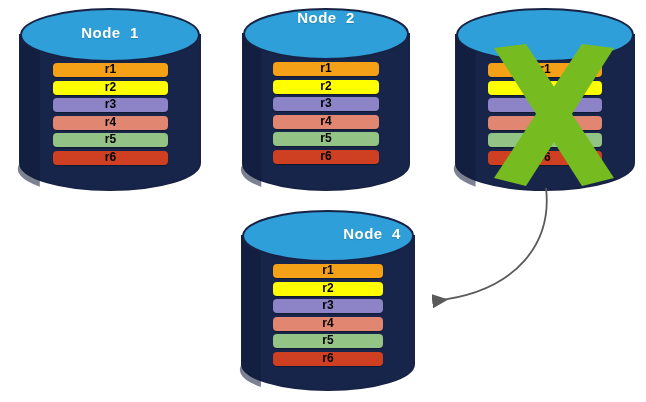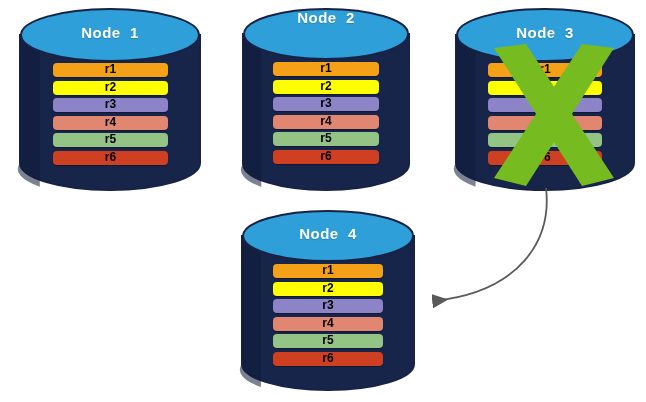--- a/index.html
+++ b/index.html
@@ -137,21 +137,20 @@
             <span class="row-label" style="color: rgb(0, 0, 0);">r6</span>
           </div>
         </div>
       </div>
       <div class="node" style="left: 456px; top: 8px; width: 178px; height: 182px;">
         <svg width="178" height="182" viewBox="0 0 178 182">
           <path d="M0,27 L0,155 A89,27 0 0 0 178,155 L178,27 Z" fill="#18254a" stroke="#172244" stroke-width="2"></path>
           <path d="M0,27 L0,155 A89,27 0 0 0 19.580000000000002,178.76 L19.580000000000002,27 Z" fill="#101b38" opacity="0.55"></path>
           <ellipse cx="89" cy="27" rx="88" ry="26" fill="#2e9fd8" stroke="#172244" stroke-width="2"></ellipse>
         </svg>
-        <div class="node-title" style="top: 16px;">Node  3</div>
         <div class="rows" style="left: 32px; width: 114px; top: 55px;">
           <div class="row" style="background: rgb(245, 161, 23);">
             <span class="row-label" style="color: rgb(0, 0, 0);">r1</span>
           </div>
           <div class="row" style="background: rgb(255, 255, 0);">
             <span class="row-label" style="color: rgb(0, 0, 0);">r2</span>
           </div>
           <div class="row" style="background: rgb(141, 132, 200);">
             <span class="row-label" style="color: rgb(0, 0, 0);">r3</span>
           </div>
@@ -165,21 +164,21 @@
             <span class="row-label" style="color: rgb(0, 0, 0);">r6</span>
           </div>
         </div>
       </div>
       <div class="node" style="left: 242px; top: 210px; width: 172px; height: 180px;">
         <svg width="172" height="180" viewBox="0 0 172 180">
           <path d="M0,26 L0,154 A86,26 0 0 0 172,154 L172,26 Z" fill="#18254a" stroke="#172244" stroke-width="2"></path>
           <path d="M0,26 L0,154 A86,26 0 0 0 18.92,176.88 L18.92,26 Z" fill="#101b38" opacity="0.55"></path>
           <ellipse cx="86" cy="26" rx="85" ry="25" fill="#2e9fd8" stroke="#172244" stroke-width="2"></ellipse>
         </svg>
-        <div class="node-title" style="top: 15px;">Node  4</div>
+        <div class="node-title" style="top: 15px; margin-left: 44px;">Node  4</div>
         <div class="rows" style="left: 31px; width: 110px; top: 54px;">
           <div class="row" style="background: rgb(245, 161, 23);">
             <span class="row-label" style="color: rgb(0, 0, 0);">r1</span>
           </div>
           <div class="row" style="background: rgb(255, 255, 0);">
             <span class="row-label" style="color: rgb(0, 0, 0);">r2</span>
           </div>
           <div class="row" style="background: rgb(141, 132, 200);">
             <span class="row-label" style="color: rgb(0, 0, 0);">r3</span>
           </div>

